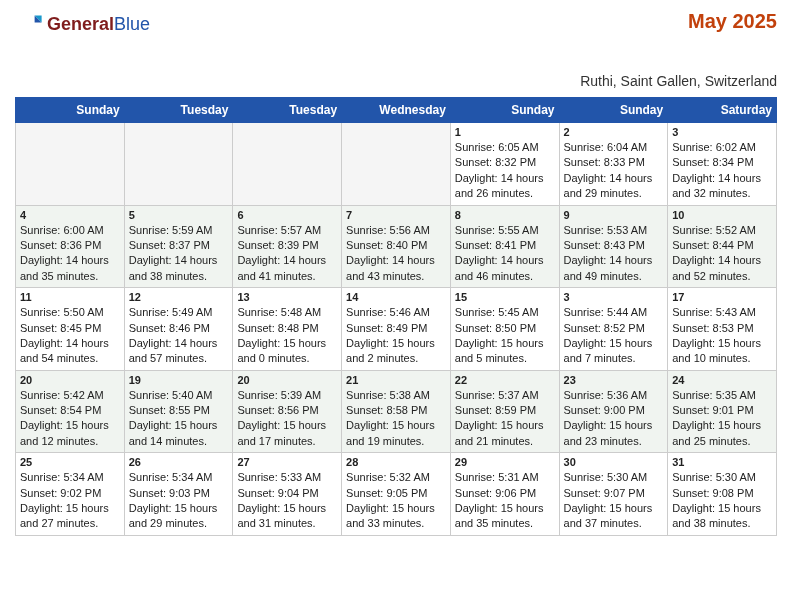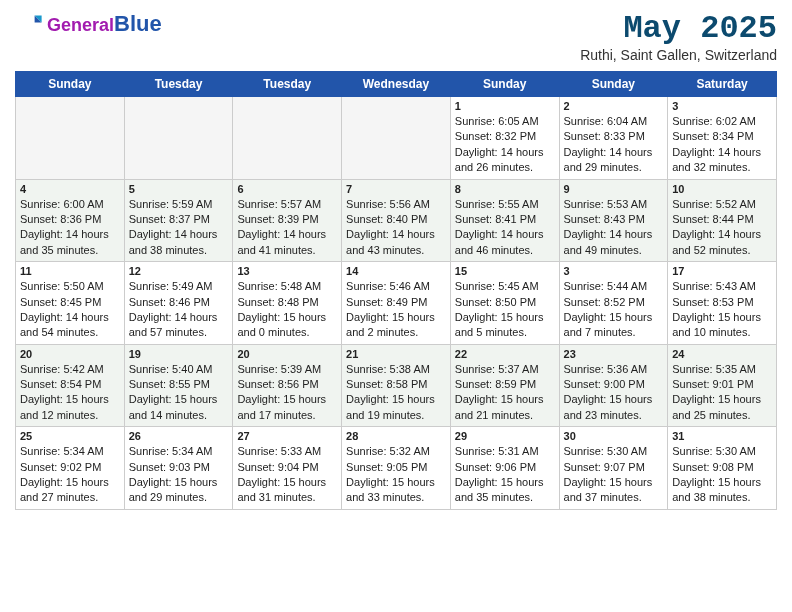--- a/index.html
+++ b/index.html
@@ -25,41 +25,41 @@
       gap: 4px;
     }
     .logo-icon {
       width: 28px;
       height: 28px;
     }
     .title-block {
       text-align: right;
     }
     .month-title {
-      font-size: 32px;
+      font-size: 20px;
       font-weight: bold;
-      color: #0c4a6e;
-      font-family: Liberation Mono, monospace;
+      color: #c2410c;
     }
     .subtitle {
       font-size: 14px;
       color: #333;
+      margin-top: 40px;
     }
     table {
       width: 100%;
       border-collapse: collapse;
       table-layout: fixed;
     }
     th {
       background-color: #2255aa;
       color: #fff;
       font-size: 12px;
       font-weight: bold;
       padding: 5px 4px;
-      text-align: center;
+      text-align: right;
       border: 1px solid #2255aa;
     }
     td {
       border: 1px solid #ccc;
       vertical-align: top;
       padding: 3px 4px;
       font-size: 9.5px;
       color: #222;
       height: 80px;
       background: #fff;
@@ -87,21 +87,21 @@
 
 <div class="page">
   <div class="header">
     <div class="logo">
       <svg class="logo-icon" viewBox="0 0 40 40">
         <rect x="0" y="0" width="40" height="40" fill="white"></rect>
         <polygon points="28,8 38,18 28,18" fill="#2255aa"></polygon>
         <polygon points="28,8 38,8 38,18" fill="#1a99cc"></polygon>
       </svg>
       <div>
-        <span style="font-size:18px;font-weight:bold;color:#a21caf;">General</span><span style="font-size:22px;font-weight:bold;color:#2255aa;">Blue</span>
+        <span style="font-size:18px;font-weight:bold;color:#7f1d1d;">General</span><span style="font-size:18px;font-weight:normal;color:#2255aa;">Blue</span>
       </div>
     </div>
     <div class="title-block">
       <div class="month-title">May 2025</div>
       <div class="subtitle">Ruthi, Saint Gallen, Switzerland</div>
     </div>
   </div>
 
   <table>
     <thead>

